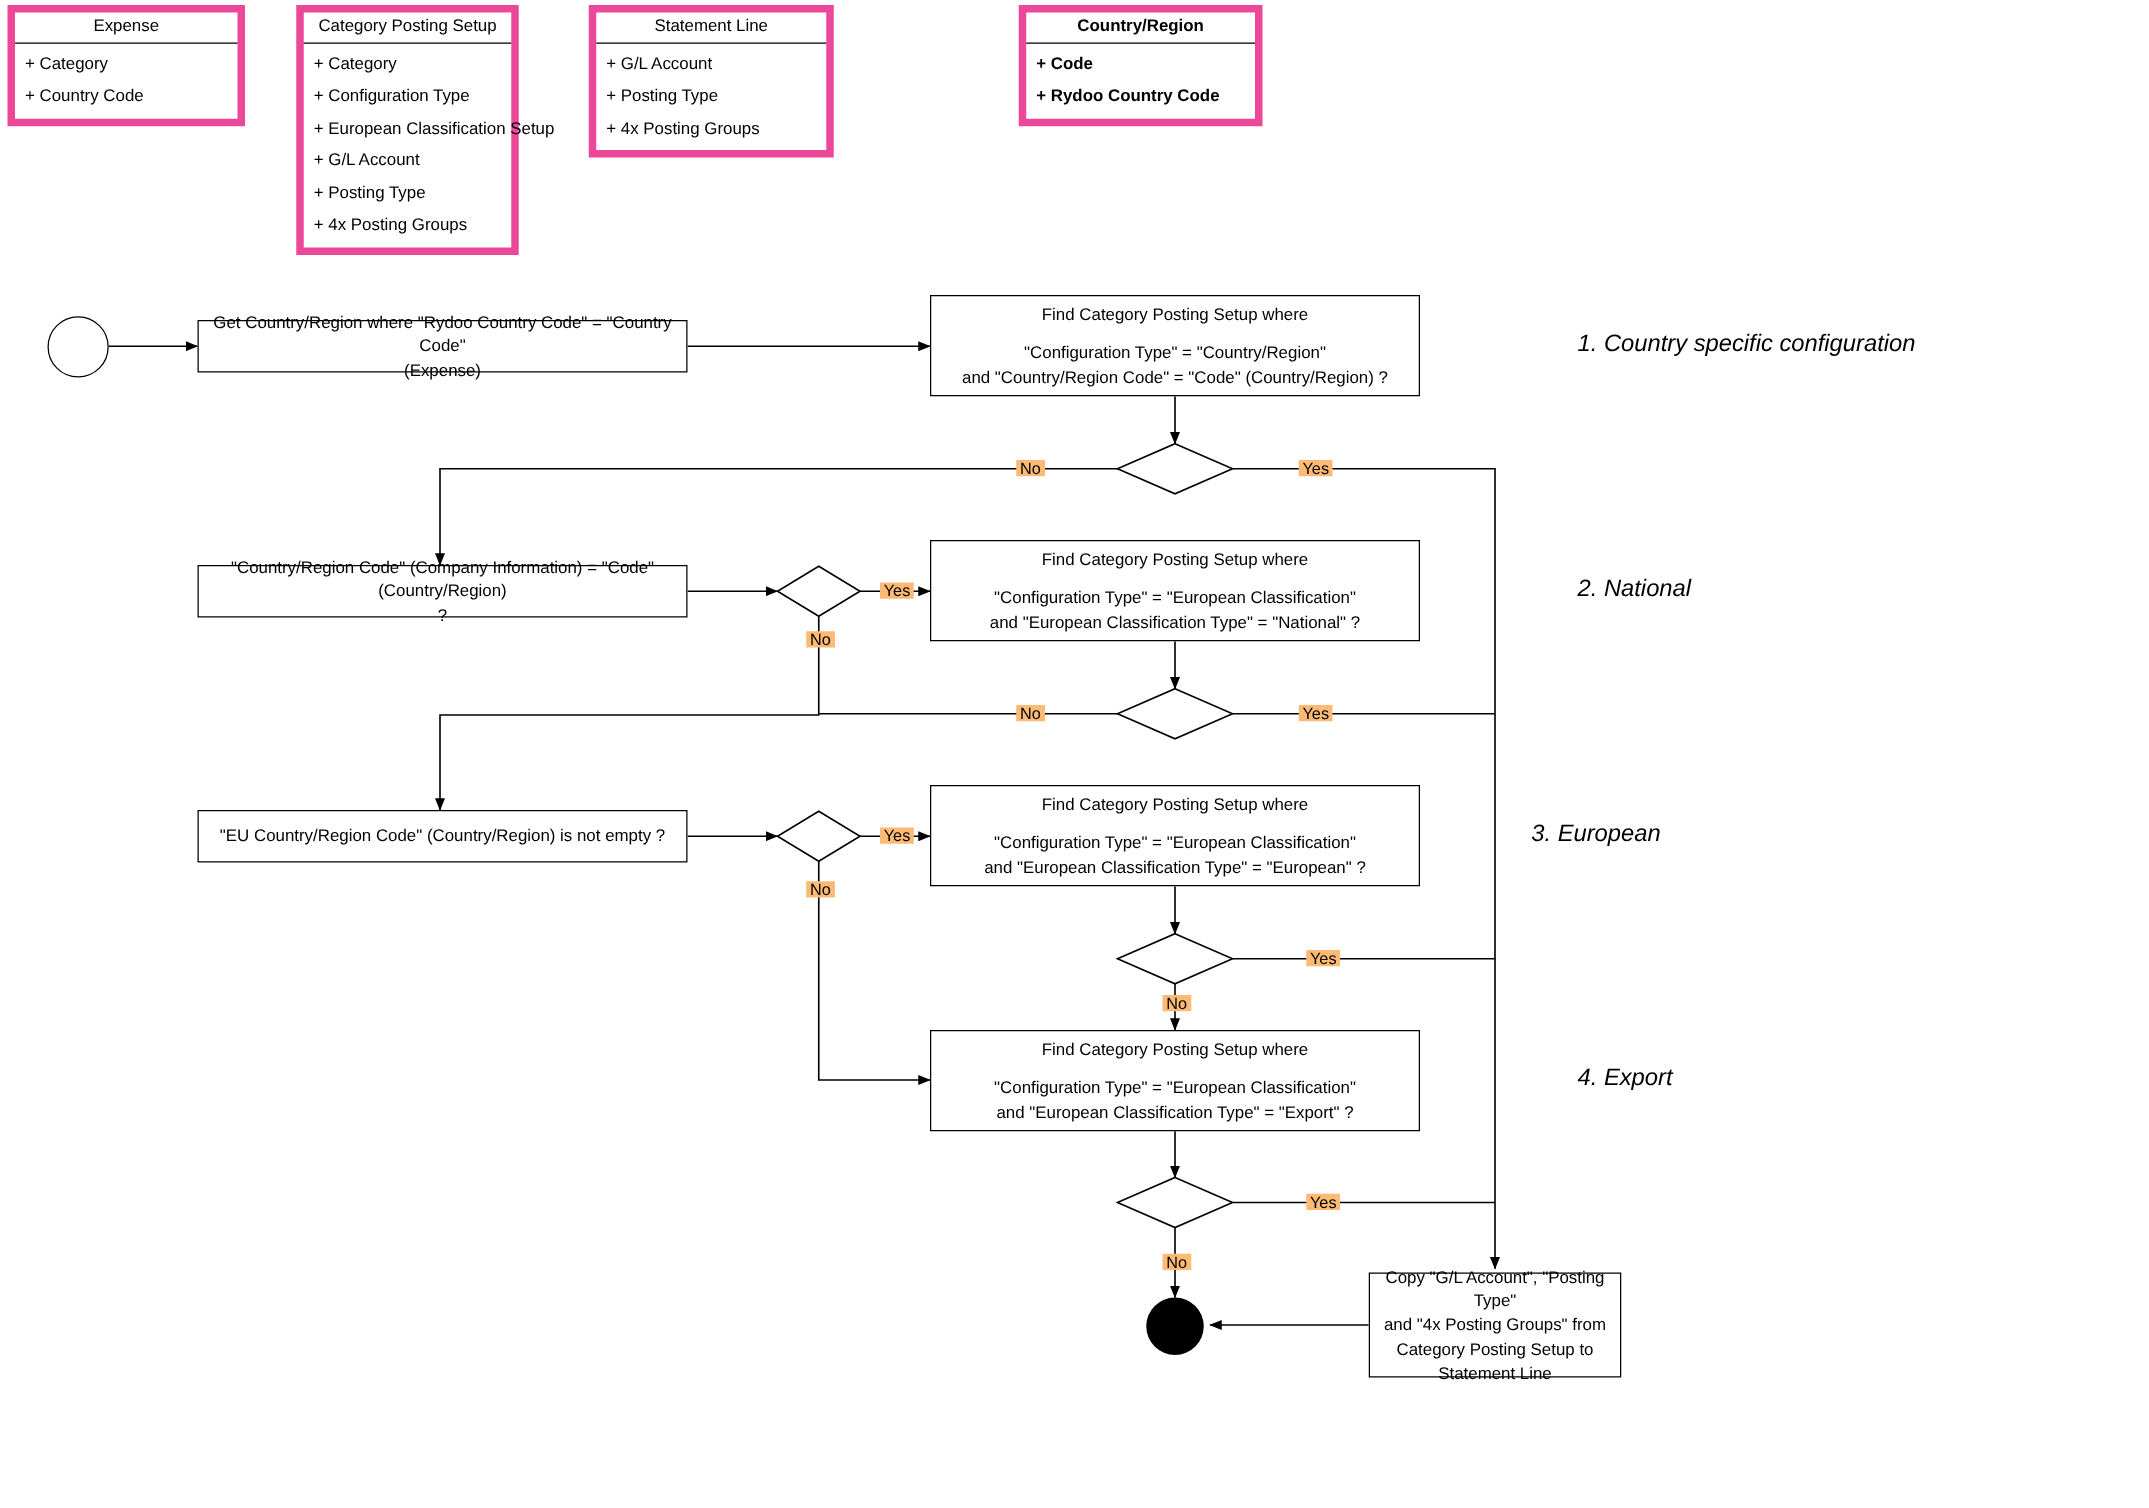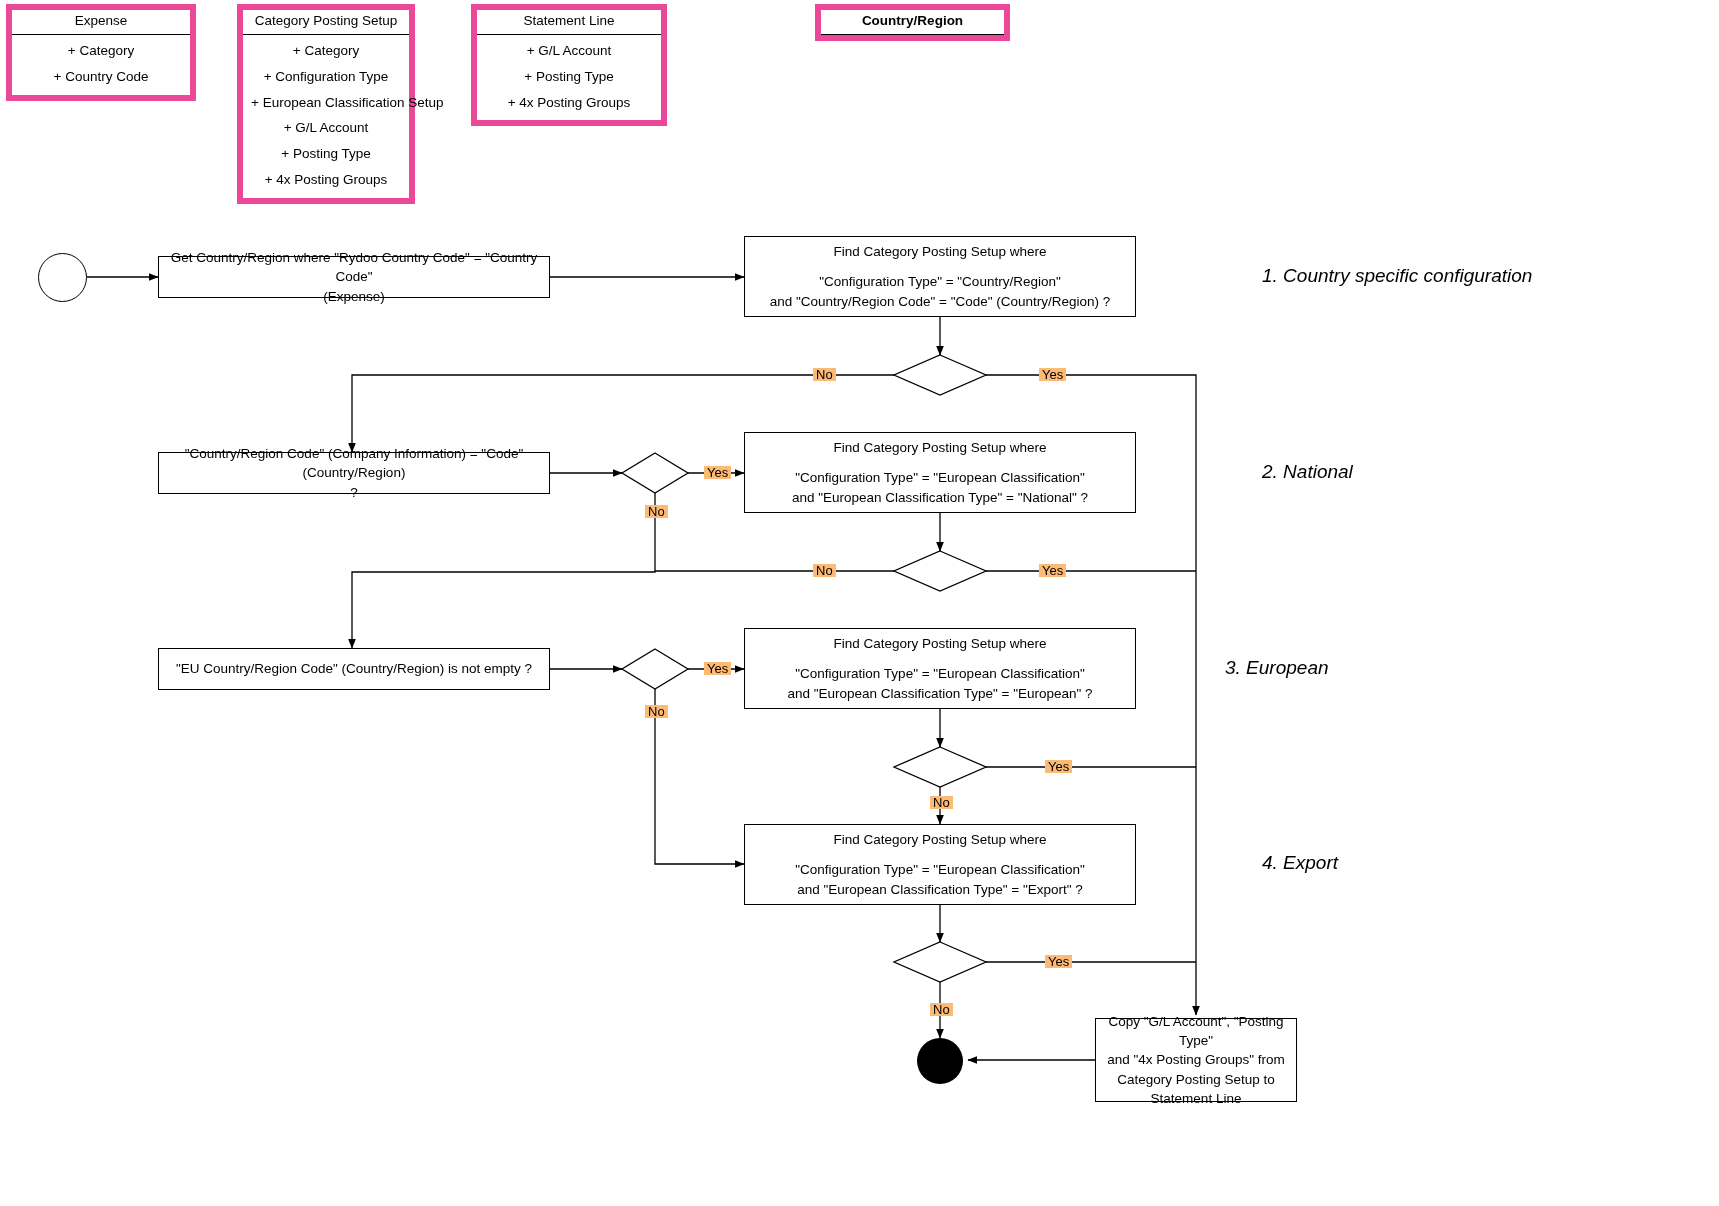--- a/index.html
+++ b/index.html
@@ -41,21 +41,20 @@
     line-height: 1.1;
   }
   .uml-body {
     padding: 4px 0 4px 0;
   }
   .uml-attr {
     font-size: 13.5px;
     padding: 5px 8px 6px 8px;
     line-height: 1.1;
     white-space: nowrap;
-    text-align: center;
   }
   
   .node {
     position: absolute;
     box-sizing: border-box;
     border: 1px solid #000;
     background: #fff;
     display: flex;
     align-items: center;
     justify-content: center;
@@ -123,20 +122,24 @@
     <div class="uml-title">Statement Line</div>
     <div class="uml-body">
       <div class="uml-attr">+ G/L Account</div>
       <div class="uml-attr">+ Posting Type</div>
       <div class="uml-attr">+ 4x Posting Groups</div>
     </div>
   </div>
 
   <div class="uml" style="left:815px; top:4px; width:195px;font-weight:bold;">
     <div class="uml-title">Country/Region</div>
+    <div class="uml-body">
+      <div class="uml-attr">+ Code</div>
+      <div class="uml-attr">+ Rydoo Country Code</div>
+    </div>
   </div>
 
 
   <svg id="edges" viewBox="0 0 1719 1206">
     <defs>
       <marker id="arrow" markerWidth="10" markerHeight="8" refX="9.4" refY="4" orient="auto" markerUnits="userSpaceOnUse">
         <path d="M0,0 L10,4 L0,8 z" fill="#000"></path>
       </marker>
     </defs>
     <g stroke="#000" stroke-width="1.3" fill="none">

